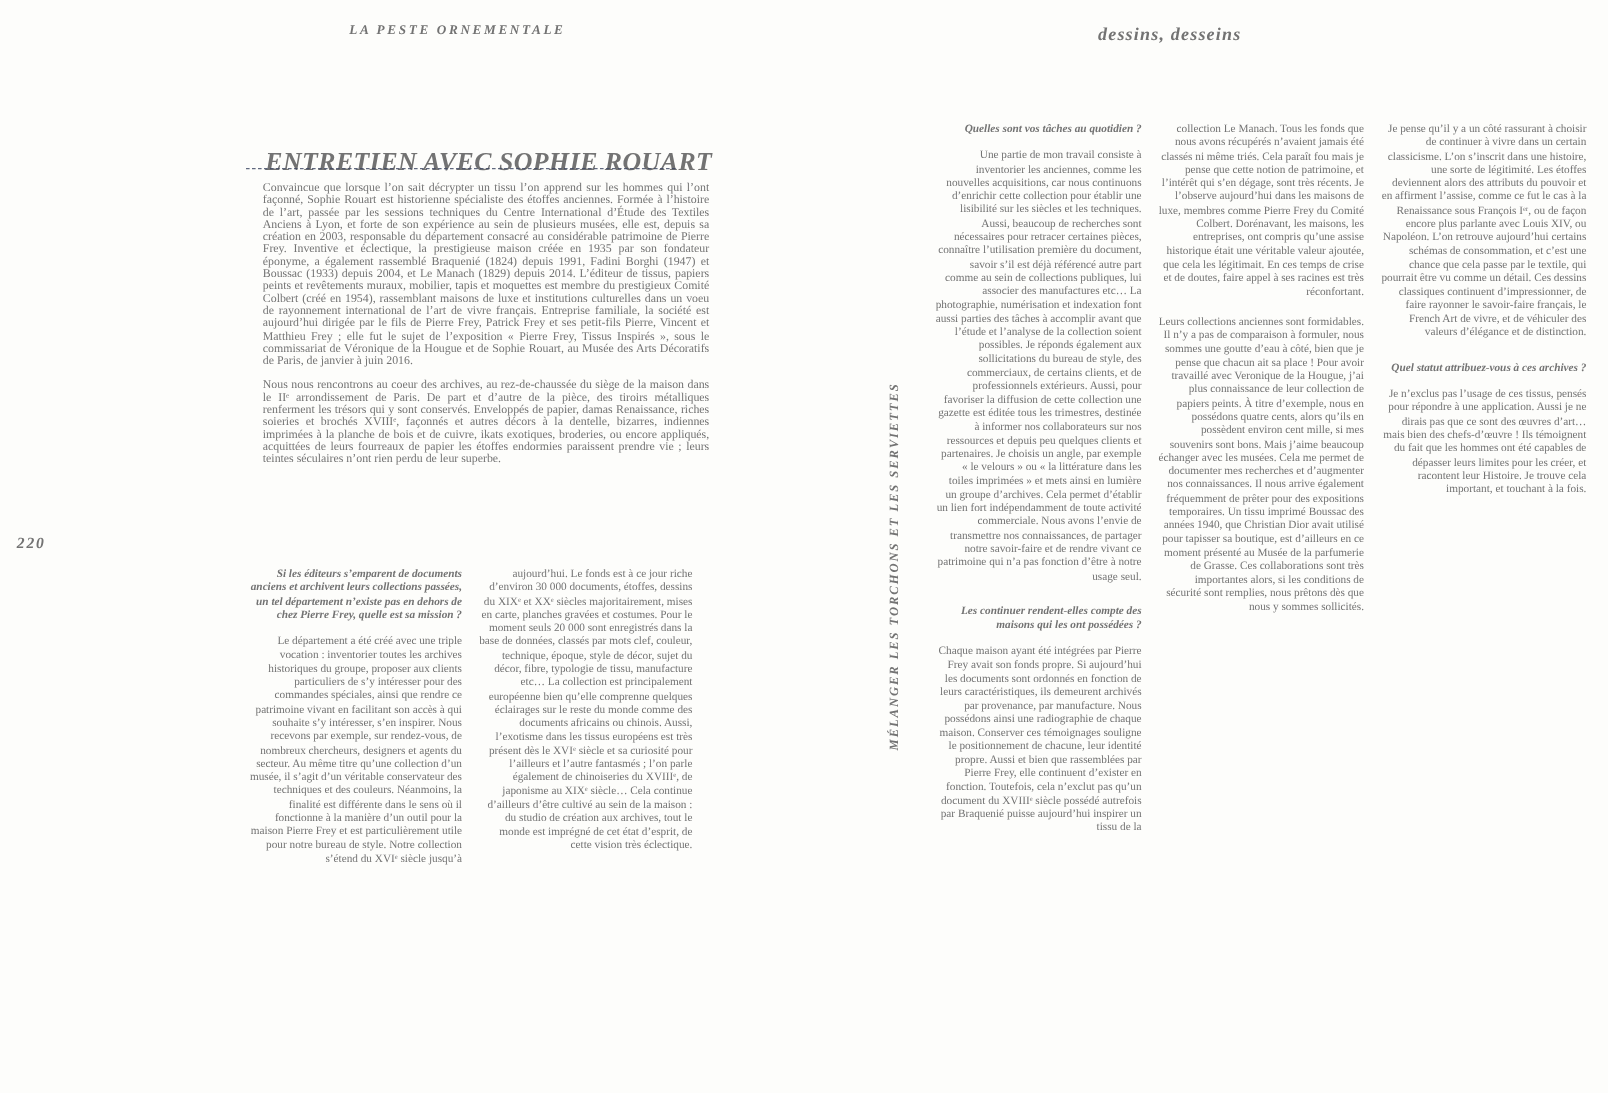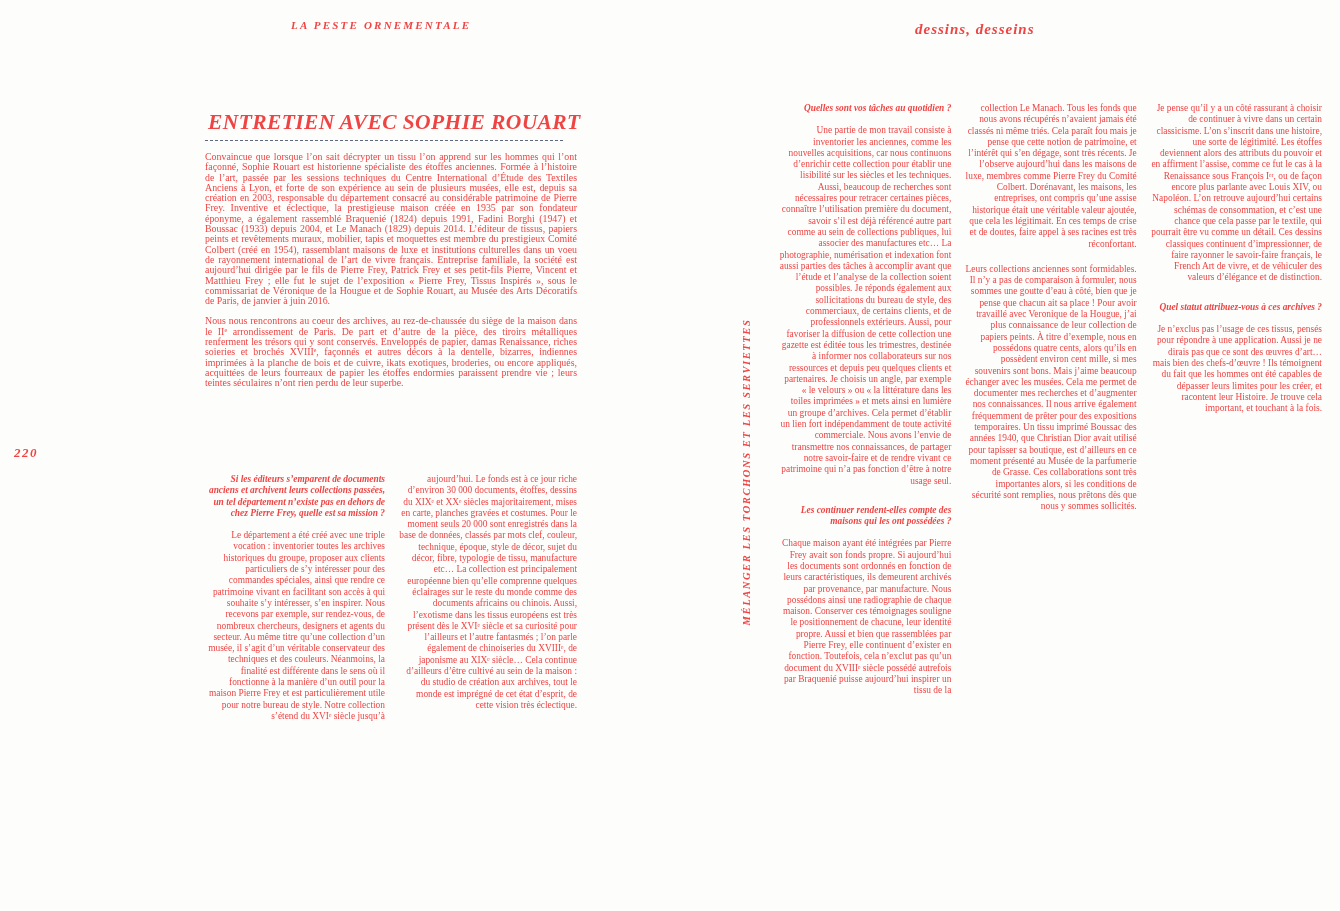--- a/index.html
+++ b/index.html
@@ -1,21 +1,21 @@
 <!DOCTYPE html>
 <html><head>
 <meta charset="utf-8">
 <style>
   html,body { margin:0; padding:0; background:#e8e8e6; }
   .spread {
     position:relative;
     width:1340px; height:911px;
     background:#fdfdfb;
     font-family:"Liberation Serif","DejaVu Serif",serif;
-    color:#ef4444;
+    color:#737373;
     overflow:hidden;
   }
   
   .run-head-left {
     position:absolute; left:291px; top:19px;
     font-size:11px; font-style:italic; font-weight:bold;
     letter-spacing:2.2px; white-space:nowrap;
   }
   .run-head-right {
     position:absolute; left:915px; top:21px;
@@ -34,21 +34,21 @@
     font-size:21.5px; font-style:italic; font-weight:bold;
     letter-spacing:0.4px; white-space:nowrap;
   }
   .title-rule {
     position:absolute; left:205px; top:140px; width:358px;
     border-bottom:1.6px dashed #3a4460;
     opacity:0.8;
   }
   
   .intro {
-    position:absolute; left:205px; top:152px; width:372px;
+    position:absolute; left:219px; top:152px; width:372px;
     font-size:9.9px; line-height:10.3px; text-align:justify;
   }
   .intro p { margin:0 0 10px 0; }
   
   .cols { position:absolute; display:flex;text-align:right; }
   .cols-left  { left:205px; top:474px; width:372px; gap:12px; }
   .cols-right { left:779px; top:103px; width:543px; gap:13px; }
   .col { flex:1 1 0; font-size:9.4px; line-height:11.3px; }
   .col p { margin:0; }
   .col p.question {
@@ -68,21 +68,21 @@
   }
 </style>
 </head>
 <body>
 
 <div class="spread">
 
   <div>
     <div class="run-head-left">LA PESTE ORNEMENTALE</div>
 
-    <h1 class="title" style="margin:3px;">ENTRETIEN AVEC SOPHIE ROUART</h1>
+    <h1 class="title" style="margin:16px;">ENTRETIEN AVEC SOPHIE ROUART</h1>
     <div class="title-rule"></div>
 
     <div class="intro">
       <p>Convaincue que lorsque l’on sait décrypter un tissu l’on apprend sur les hommes qui l’ont façonné, Sophie Rouart est historienne spécialiste des étoffes anciennes. Formée à l’histoire de l’art, passée par les sessions techniques du Centre International d’Étude des Textiles Anciens à Lyon, et forte de son expérience au sein de plusieurs musées, elle est, depuis sa création en 2003, responsable du département consacré au considérable patrimoine de Pierre Frey. Inventive et éclectique, la prestigieuse maison créée en 1935 par son fondateur éponyme, a également rassemblé Braquenié (1824) depuis 1991, Fadini Borghi (1947) et Boussac (1933) depuis 2004, et Le Manach (1829) depuis 2014. L’éditeur de tissus, papiers peints et revêtements muraux, mobilier, tapis et moquettes est membre du prestigieux Comité Colbert (créé en 1954), rassemblant maisons de luxe et institutions culturelles dans un voeu de rayonnement international de l’art de vivre français. Entreprise familiale, la société est aujourd’hui dirigée par le fils de Pierre Frey, Patrick Frey et ses petit-fils Pierre, Vincent et Matthieu Frey ; elle fut le sujet de l’exposition « Pierre Frey, Tissus Inspirés », sous le commissariat de Véronique de la Hougue et de Sophie Rouart, au Musée des Arts Décoratifs de Paris, de janvier à juin 2016.</p>
       <p>Nous nous rencontrons au coeur des archives, au rez-de-chaussée du siège de la maison dans le IIᵉ arrondissement de Paris. De part et d’autre de la pièce, des tiroirs métalliques renferment les trésors qui y sont conservés. Enveloppés de papier, damas Renaissance, riches soieries et brochés XVIIIᵉ, façonnés et autres décors à la dentelle, bizarres, indiennes imprimées à la planche de bois et de cuivre, ikats exotiques, broderies, ou encore appliqués, acquittées de leurs fourreaux de papier les étoffes endormies paraissent prendre vie ; leurs teintes séculaires n’ont rien perdu de leur superbe.</p>
     </div>
 
     <div class="folio">220</div>
 
     <div class="cols cols-left">

